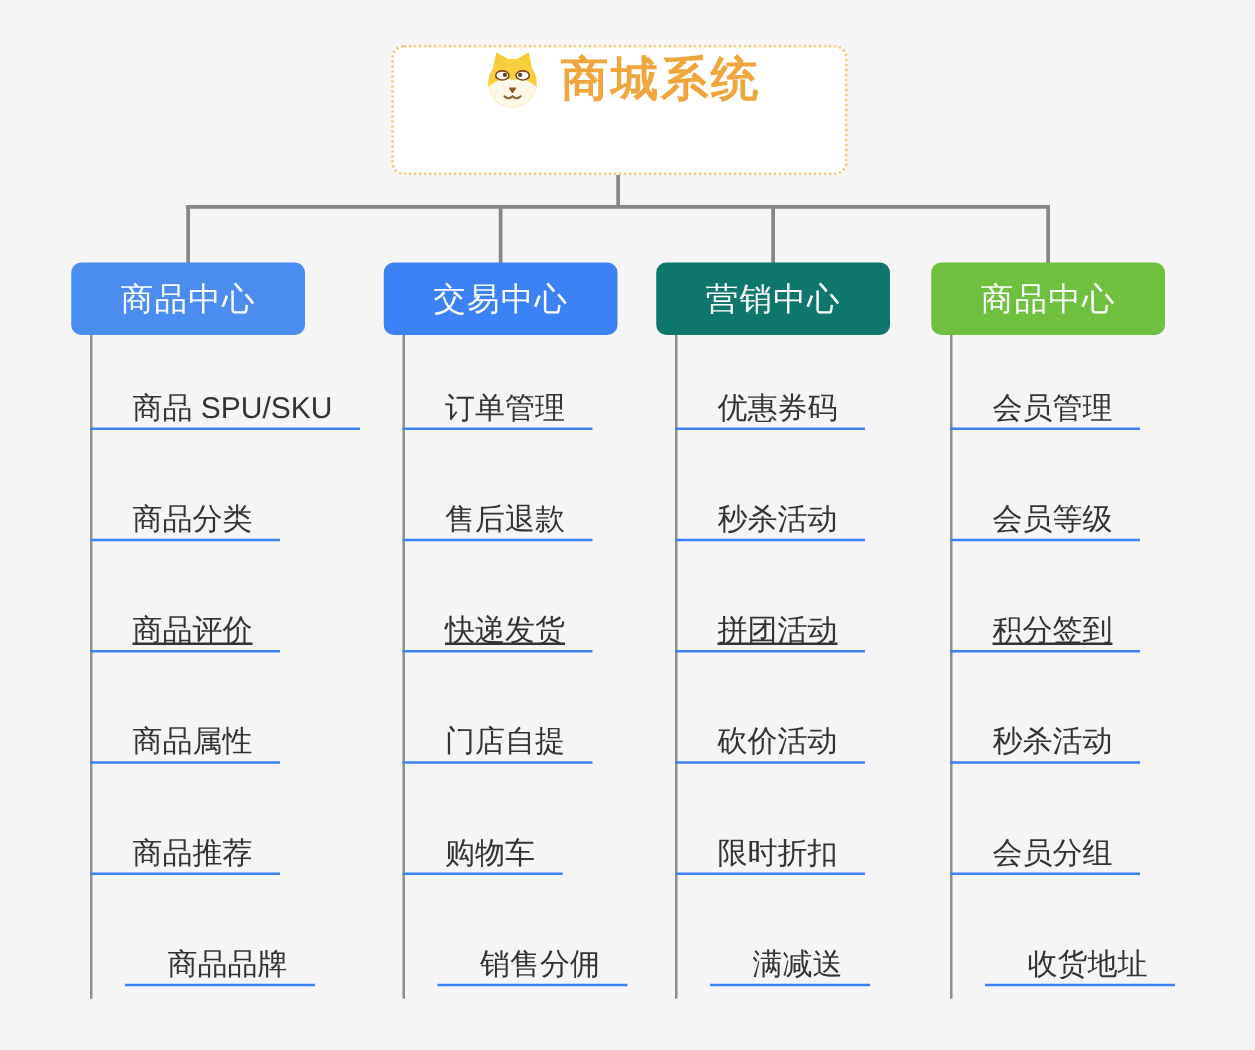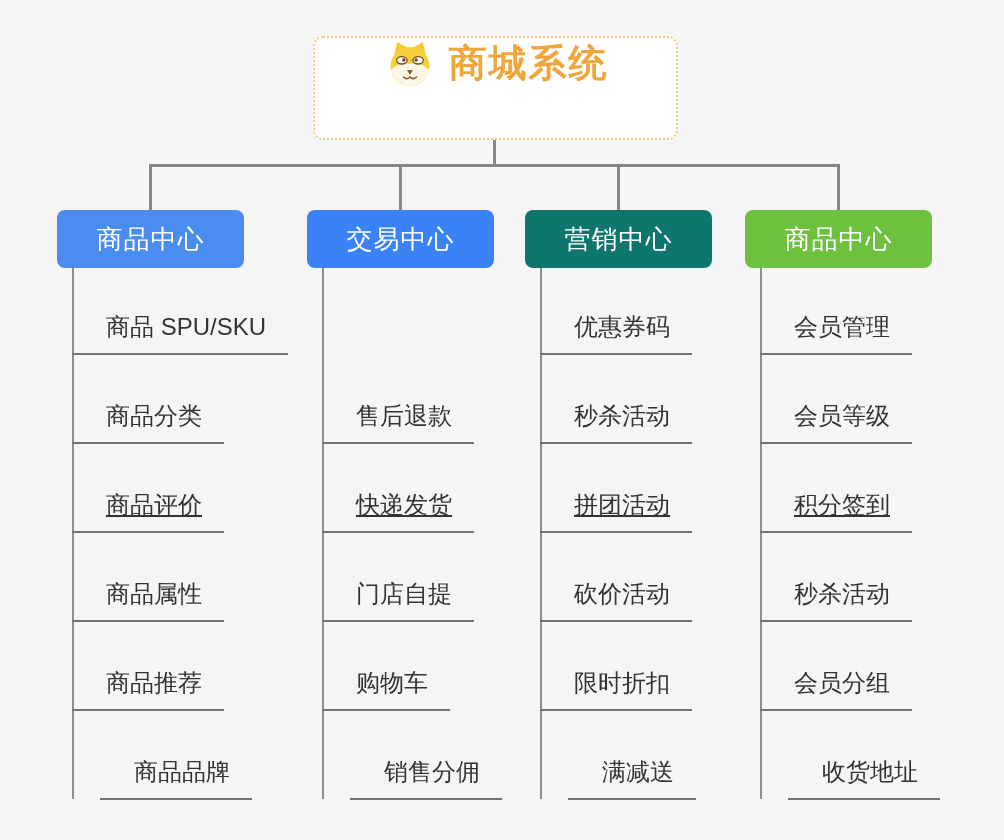--- a/index.html
+++ b/index.html
@@ -76,22 +76,22 @@
   .vline-1 { left: 72px; }
   .vline-2 { left: 322px; }
   .vline-3 { left: 540px; }
   .vline-4 { left: 760px; }
   
   .leaf {
     position: absolute;
     font-size: 24px;
     line-height: 30px;
     color: #333333;
-    padding: 0 22px 11px 34px;
-    border-bottom: 2px solid #737373;
+    padding: 0 22px 0 34px;
+    border-bottom: 2px solid #3b82f6;
     white-space: nowrap;
     cursor: pointer;
   }
   .col-1 { left: 72px; }
   .col-2 { left: 322px; }
   .col-3 { left: 540px; }
   .col-4 { left: 760px; }
   .row-1 { top: 312px; }
   .row-2 { top: 401px; }
   .row-3 { top: 490px; text-decoration: underline; }
@@ -139,20 +139,21 @@
   <div class="vline vline-3"></div>
   <div class="vline vline-4"></div>
 
   <div class="leaf col-1 row-1">商品 SPU/SKU</div>
   <div class="leaf col-1 row-2">商品分类</div>
   <div class="leaf col-1 row-3">商品评价</div>
   <div class="leaf col-1 row-4">商品属性</div>
   <div class="leaf col-1 row-5">商品推荐</div>
   <div class="leaf col-1 row-6">商品品牌</div>
 
+  <div class="leaf col-2 row-1">订单管理</div>
   <div class="leaf col-2 row-2">售后退款</div>
   <div class="leaf col-2 row-3">快递发货</div>
   <div class="leaf col-2 row-4">门店自提</div>
   <div class="leaf col-2 row-5">购物车</div>
   <div class="leaf col-2 row-6">销售分佣</div>
 
   <div class="leaf col-3 row-1">优惠券码</div>
   <div class="leaf col-3 row-2">秒杀活动</div>
   <div class="leaf col-3 row-3">拼团活动</div>
   <div class="leaf col-3 row-4">砍价活动</div>

